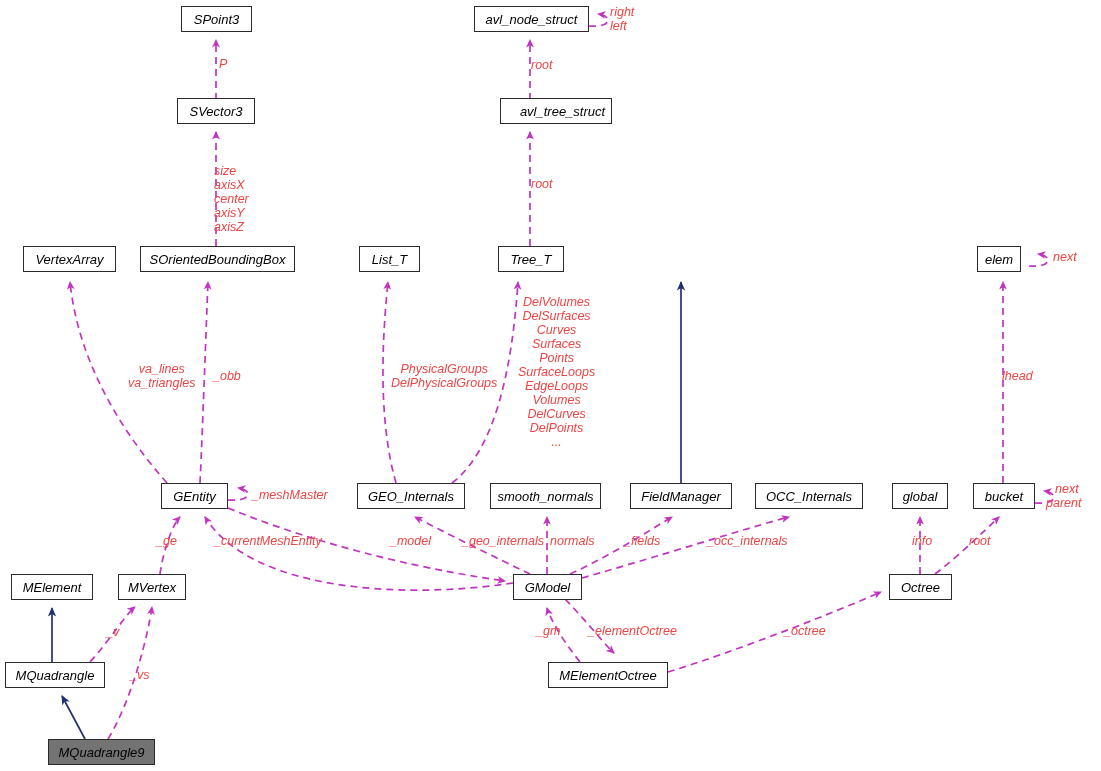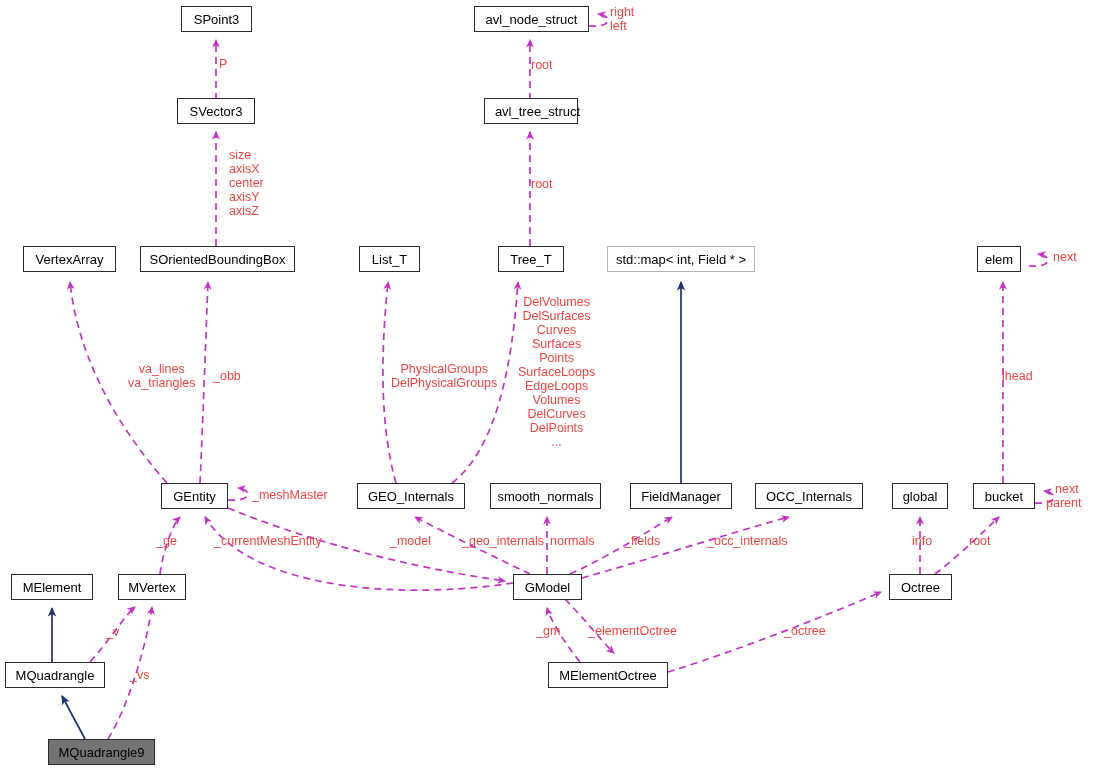--- a/index.html
+++ b/index.html
@@ -7,20 +7,21 @@
     padding: 0;
     background: #ffffff;
   }
   #canvas {
     position: relative;
     width: 1101px;
     height: 771px;
     background: #ffffff;
     font-family: "Liberation Sans", sans-serif;
     overflow: hidden;
+    font-style: italic;
   }
   .node {
     position: absolute;
     box-sizing: border-box;
     border: 1px solid #2b2b2b;
     background: #ffffff;
     color: #000000;
     font-size: 13px;
     line-height: 1;
     display: flex;
@@ -140,37 +141,34 @@
 
   <div class="node" style="left:181px;top:6px;width:71px;">
       <span>SPoint3</span>
     </div>
   <div class="node" style="left:474px;top:6px;width:115px;">
       <span>avl_node_struct</span>
     </div>
   <div class="node" style="left:177px;top:98px;width:78px;">
       <span>SVector3</span>
     </div>
-  <div class="node" style="left:484px;top:98px;width:94px;padding-left:20px;">
+  <div class="node" style="left:500px;top:98px;width:112px;padding-left:20px;">
       <span>avl_tree_struct</span>
     </div>
   <div class="node" style="left:23px;top:246px;width:93px;">
       <span>VertexArray</span>
     </div>
   <div class="node" style="left:140px;top:246px;width:155px;">
       <span>SOrientedBoundingBox</span>
     </div>
   <div class="node" style="left:359px;top:246px;width:61px;">
       <span>List_T</span>
     </div>
   <div class="node" style="left:498px;top:246px;width:66px;">
       <span>Tree_T</span>
-    </div>
-  <div class="node external" style="left:607px;top:246px;width:148px;">
-      <span>std::map&lt; int, Field * &gt;</span>
     </div>
   <div class="node" style="left:977px;top:246px;width:44px;">
       <span>elem</span>
     </div>
   <div class="node" style="left:161px;top:483px;width:67px;">
       <span>GEntity</span>
     </div>
   <div class="node" style="left:357px;top:483px;width:108px;">
       <span>GEO_Internals</span>
     </div>
@@ -208,21 +206,21 @@
       <span>MElementOctree</span>
     </div>
   <div class="node highlight" style="left:48px;top:739px;width:107px;">
       <span>MQuadrangle9</span>
     </div>
 
   <div class="edge-label left" style="left:219px;top:57px;">P</div>
   <div class="edge-label left" style="left:610px;top:5px;">right</div>
   <div class="edge-label left" style="left:610px;top:19px;">left</div>
   <div class="edge-label left" style="left:531px;top:58px;">root</div>
-  <div class="edge-label left" style="left:214px;top:148px;margin-left:15px;">size
+  <div class="edge-label left" style="left:214px;top:164px;">size
 axisX
 center
 axisY
 axisZ</div>
   <div class="edge-label left" style="left:531px;top:177px;">root</div>
   <div class="edge-label" style="left:128px;top:362px;">va_lines
 va_triangles</div>
   <div class="edge-label left" style="left:213px;top:369px;">_obb</div>
   <div class="edge-label" style="left:391px;top:362px;">PhysicalGroups
 DelPhysicalGroups</div>

